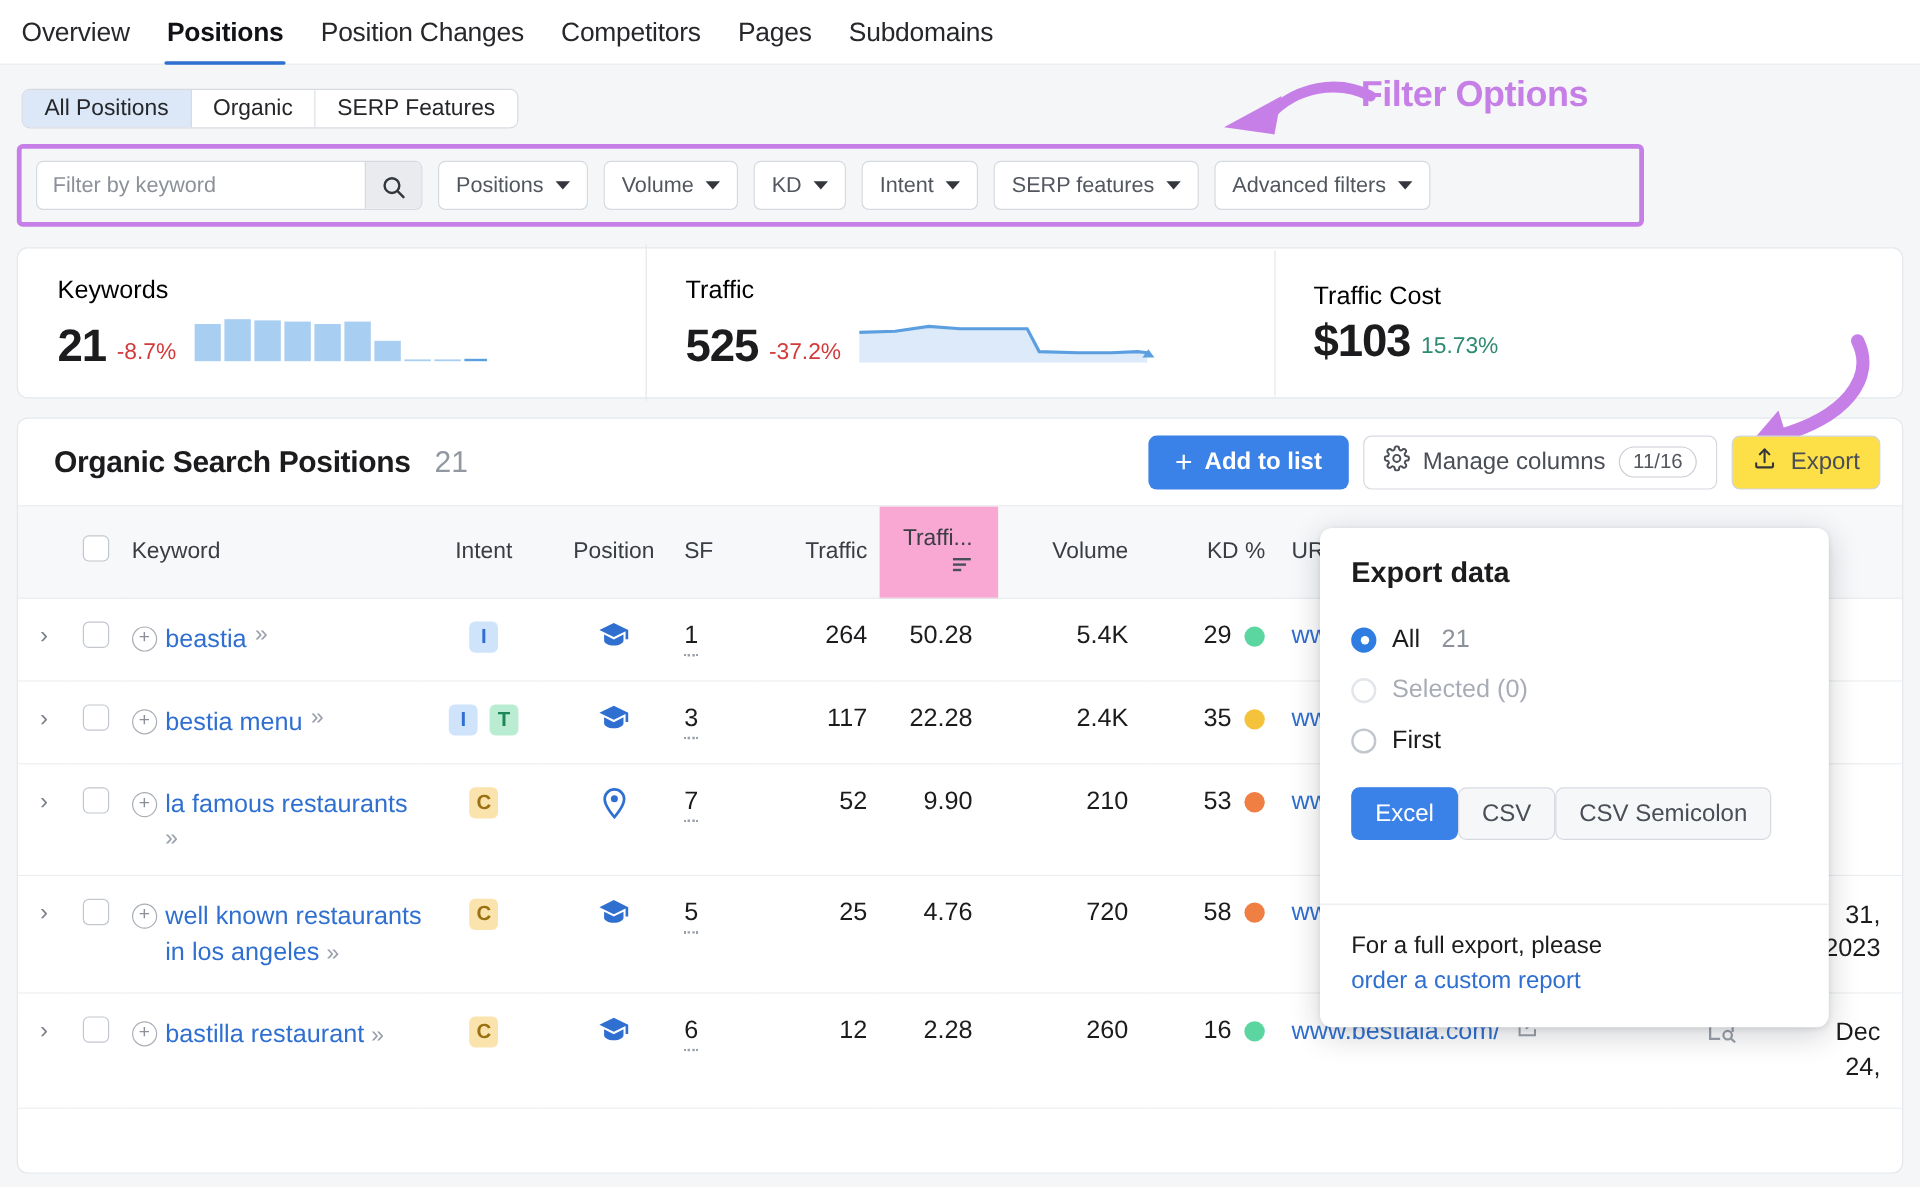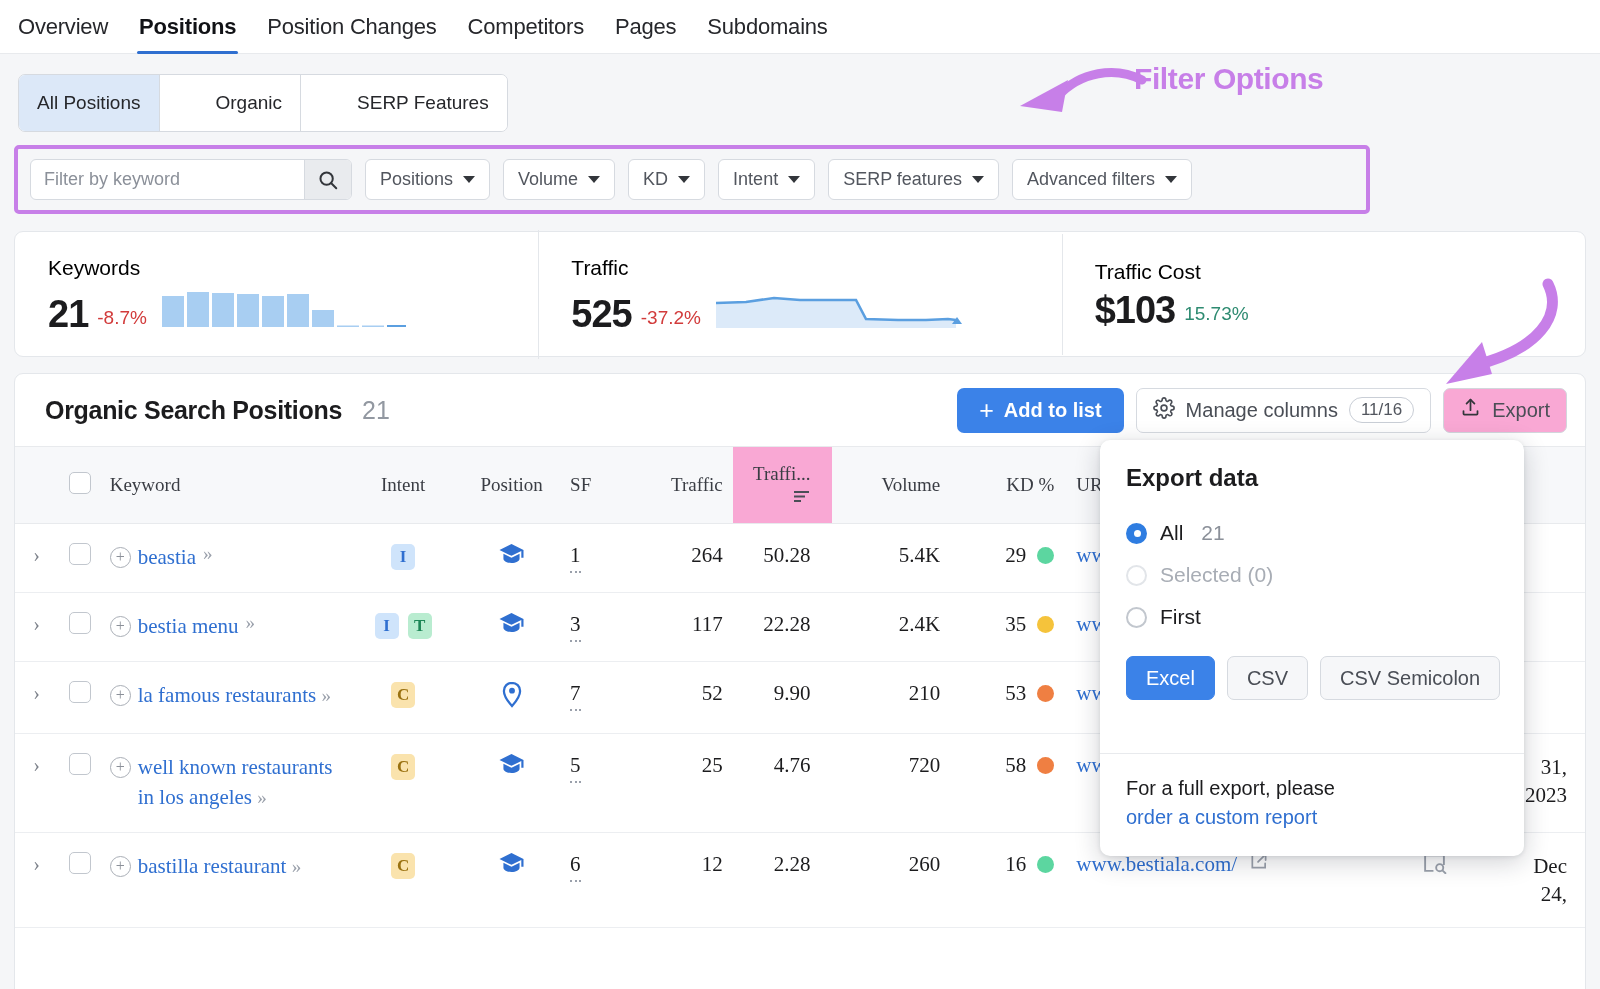--- a/index.html
+++ b/index.html
@@ -28,40 +28,39 @@
   .nav-tab.active::after {
     content: ""; position: absolute; left: -2px; right: -2px; bottom: 0;
     height: 3px; background: #2f6fd0; border-radius: 2px;
   }
 
   
   .seg-wrap { padding: 20px 0 0 18px; }
   .segmented {
     display: inline-flex; background: #fff;
     border: 1px solid #d6dae0; border-radius: 7px; overflow: hidden;
-    height: 58px;
-    gap: 38px;
+    height: 33px;
   }
   .seg-btn {
     font-size: 19px; padding: 0 18px; display: flex; align-items: center;
     color: #26272b; cursor: pointer; background: #fff;
     border-right: 1px solid #d6dae0; white-space: nowrap;
   }
   .seg-btn:last-child { border-right: none; }
   .seg-btn.active { background: #dce8f8; }
 
   
   .filter-highlight {
     margin: 13px 0 0 14px; width: 1356px;
     border: 4px solid #c77fe8; border-radius: 5px;
     background: #f5f6f8; padding: 10px 12px;
     display: flex; align-items: center; gap: 13px;
   }
   .kw-input {
-    display: flex; align-items: center; background: #fff;
+    display: flex; background: #fff;
     border: 1px solid #d6dae0; border-radius: 6px;
     height: 41px; width: 322px; overflow: hidden;
   }
   .kw-input input {
     border: none; outline: none; flex: 1; height: 100%;
     padding: 0 13px; font-size: 18px; color: #26272b;
     font-family: "Liberation Sans", sans-serif; background: transparent;
   }
   .kw-input input::placeholder { color: #8b9099; }
   .kw-search-btn {
@@ -117,24 +116,24 @@
   }
   .btn-plain {
     background: #fff; border: 1px solid #d6dae0; border-radius: 7px; height: 45px;
     display: flex; align-items: center; gap: 11px; padding: 0 16px;
     font-size: 20px; color: #4a4e56; cursor: pointer; white-space: nowrap;
   }
   .pill-count {
     border: 1px solid #c9ced6; border-radius: 20px; padding: 2px 11px;
     font-size: 17px; color: #52565e;
   }
-  .btn-export { background: #f9a8d4; border-color: #d2d6dc; position: relative; z-index: 3; }
-
-  
-  table { width: 100%; border-collapse: collapse; table-layout: fixed; font-family: Liberation Serif, serif; }
+  .btn-export { background: #fde047; border-color: #d2d6dc; position: relative; z-index: 3; }
+
+  
+  table { width: 100%; border-collapse: collapse; table-layout: fixed; }
   thead th {
     background: #f7f8fa; font-size: 19px; color: #3a3d44; font-weight: normal;
     text-align: right; padding: 16px 0; height: 58px;
     border-top: 1px solid #e8eaed; border-bottom: 1px solid #e8eaed;
     vertical-align: middle;
   }
   th.th-sorted { background: #f9a8d4; }
   td {
     border-bottom: 1px solid #eceef1; font-size: 21px; color: #1c1c1e;
     text-align: right; vertical-align: top; padding: 19px 0;
@@ -203,21 +202,21 @@
     display: inline-block; position: relative; flex: 0 0 21px;
   }
   .radio.on { border-color: #2f7de1; background: #2f7de1; }
   .radio.on::after {
     content: ""; position: absolute; left: 5.5px; top: 5.5px;
     width: 7px; height: 7px; border-radius: 50%; background: #fff;
   }
   .radio-row.muted { color: #a8adb5; cursor: default; }
   .radio-row.muted .radio { border-color: #e2e5e9; }
   .radio-count { color: #8b9099; margin-left: 5px; }
-  .fmt-row { display: flex; gap: 12px; margin-top: 18px; }
+  .fmt-row { display: flex; gap: 0; margin-top: 18px; }
   .fmt {
     height: 44px; border-radius: 7px; padding: 0 19px;
     display: flex; align-items: center; font-size: 20px;
     border: 1px solid #d6dae0; background: #f6f7f9; color: #4a4e56; cursor: pointer;
     white-space: nowrap;
   }
   .fmt.active { background: #3b82e8; border-color: #3b82e8; color: #fff; }
   .export-foot {
     border-top: 1px solid #e8eaed; padding: 20px 26px 24px 26px;
     font-size: 20px; line-height: 1.45; margin-top: 29px;

